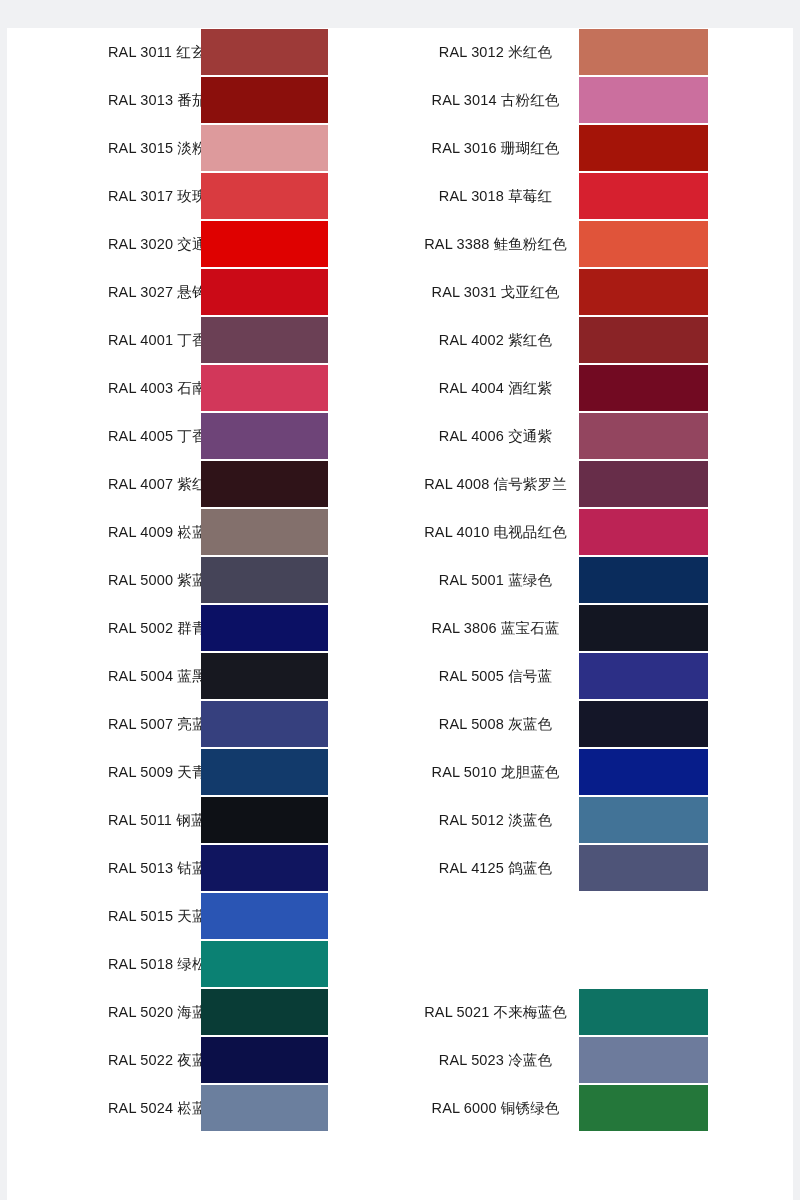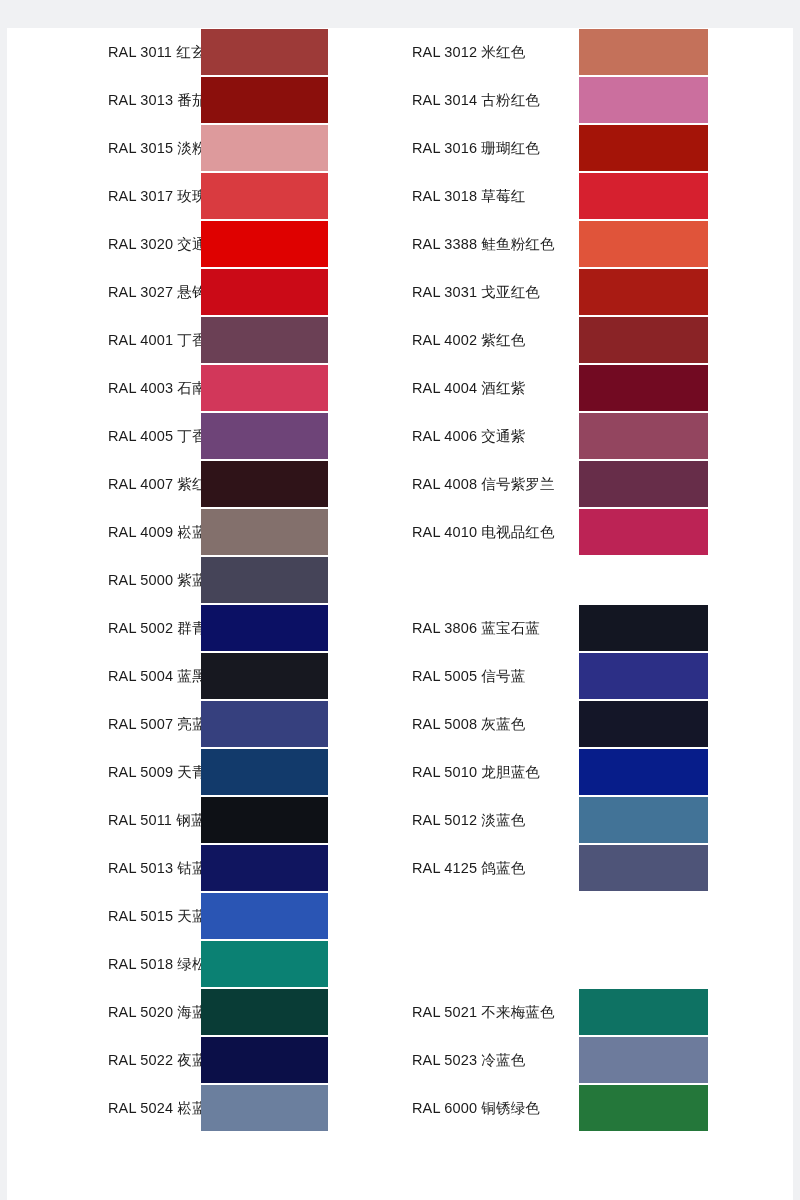--- a/index.html
+++ b/index.html
@@ -62,20 +62,21 @@
   }
   .cell-left .label {
     width: 194px;
     padding-left: 101px;
     box-sizing: border-box;
   }
   .cell-right .label {
     width: 174px;
     padding-left: 7px;
     box-sizing: border-box;
+    text-align: center;
   }
   .swatch {
     height: 46px;
     margin-top: 1px;
     margin-bottom: 1px;
   }
   .cell-left .swatch {
     width: 127px;
   }
   .cell-right .swatch {
@@ -196,20 +197,24 @@
           <div class="cell cell-right">
             <div class="label">RAL 4010 电视品红色</div>
             <div class="swatch" style="background: rgb(188, 35, 85);"></div>
           </div>
         </div>
         <div class="row">
           <div class="cell cell-left">
             <div class="label">RAL 5000 紫蓝色</div>
             <div class="swatch" style="background: rgb(69, 68, 88);"></div>
           </div>
+          <div class="cell cell-right">
+            <div class="label">RAL 5001 蓝绿色</div>
+            <div class="swatch" style="background: rgb(10, 44, 92);"></div>
+          </div>
         </div>
         <div class="row">
           <div class="cell cell-left">
             <div class="label">RAL 5002 群青蓝</div>
             <div class="swatch" style="background: rgb(11, 16, 100);"></div>
           </div>
           <div class="cell cell-right">
             <div class="label">RAL 3806 蓝宝石蓝</div>
             <div class="swatch" style="background: rgb(19, 22, 34);"></div>
           </div>

